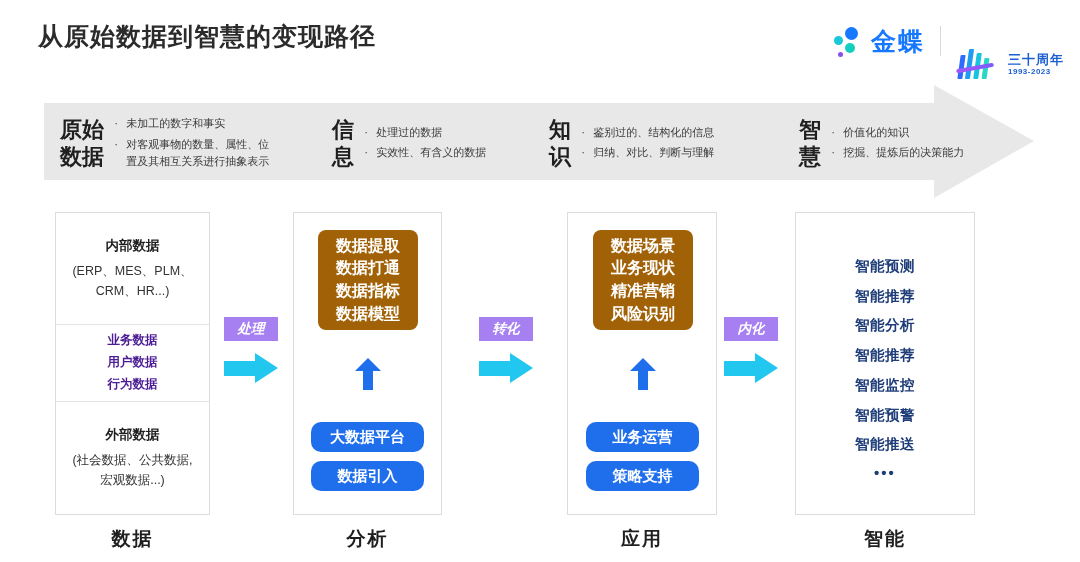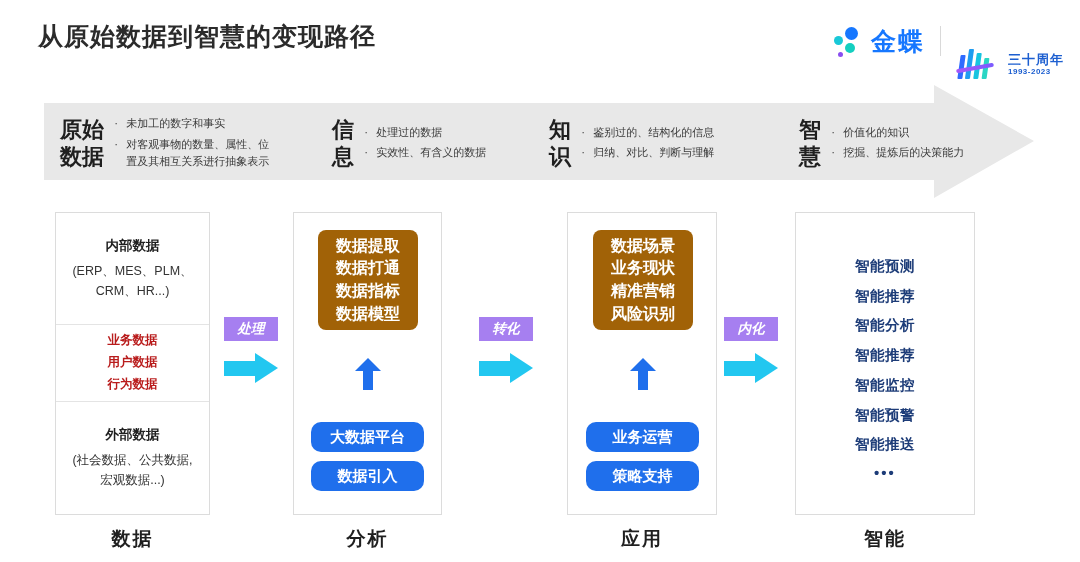--- a/index.html
+++ b/index.html
@@ -123,21 +123,21 @@
     width: 100%;
     display: flex; flex-direction: column;
     align-items: center; justify-content: center;
     text-align: center;
   }
   #c1-top    { height: 111px; padding: 0 8px; }
   #c1-mid    { height: 78px; border-top: 1px solid #e4e4e4; border-bottom: 1px solid #e4e4e4; }
   #c1-bottom { height: 112px; padding: 0 6px; }
   .c1-head { font-size: 13.5px; font-weight: bold; color: #1f1f1f; margin-bottom: 6px; }
   .c1-sub  { font-size: 12.5px; color: #333; line-height: 1.6; }
-  .c1-grey { font-size: 12.5px; font-weight: bold; color: #b91c1c; line-height: 1.75; }
+  .c1-grey { font-size: 12.5px; font-weight: bold; color: #4c1d95; line-height: 1.75; }
 
   
   .blue-box {
     position: absolute;
     background: #a16207;
     border-radius: 8px;
     color: #ffffff;
     font-size: 16px; font-weight: bold;
     line-height: 1.42;
     display: flex; flex-direction: column;

